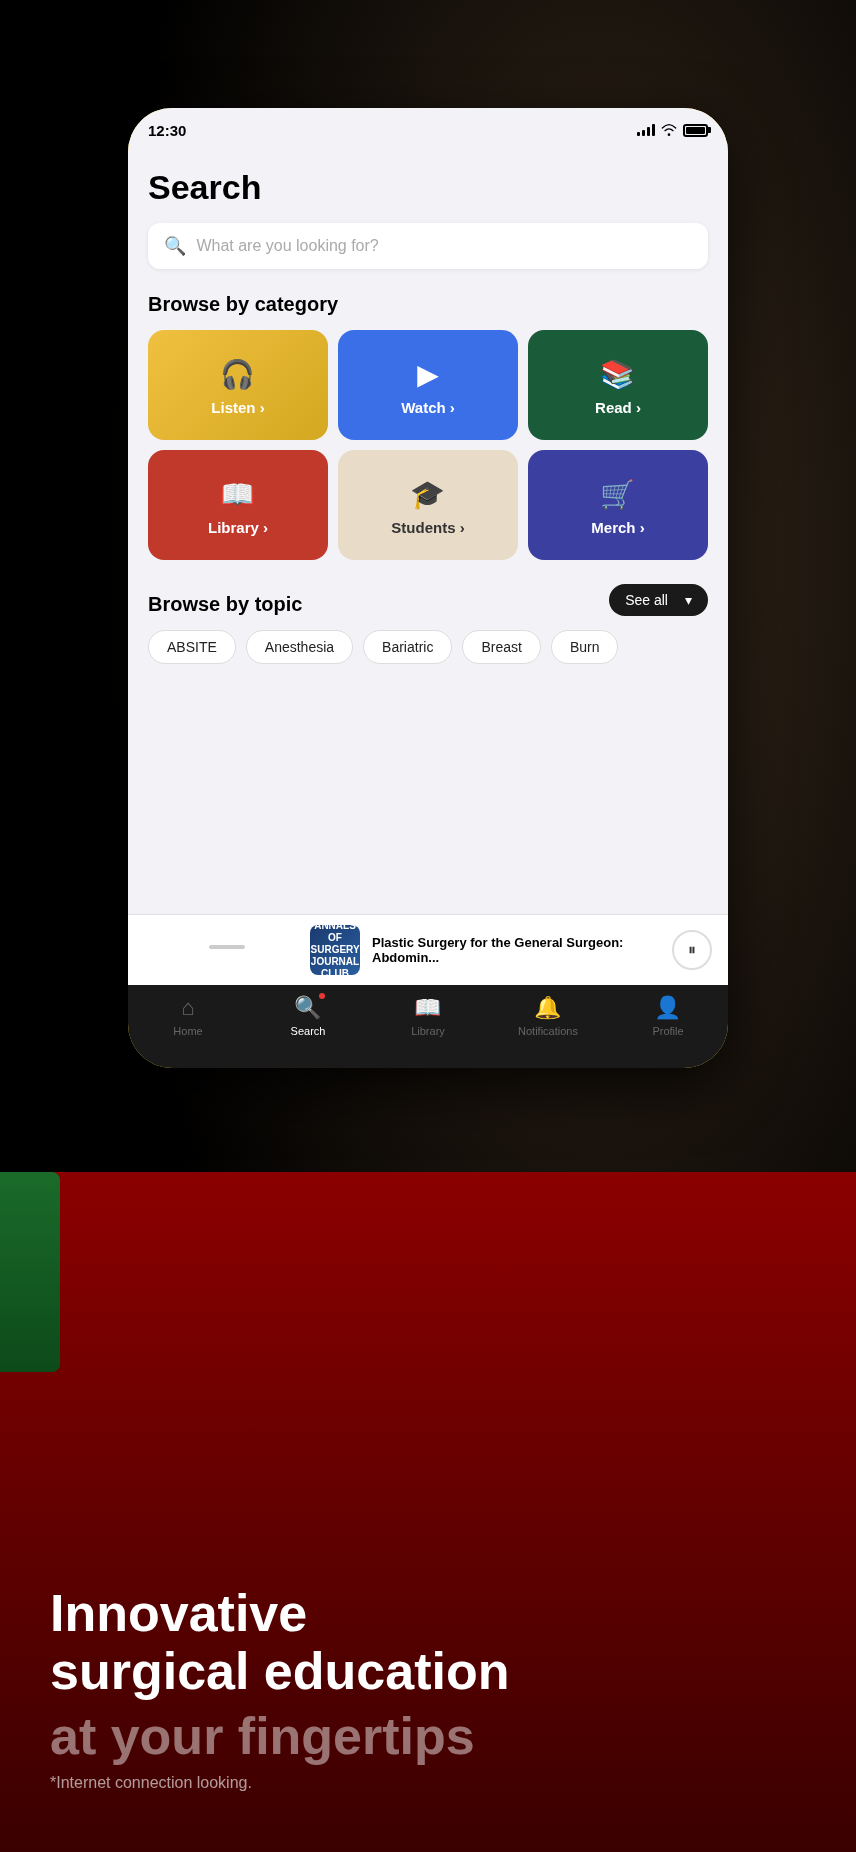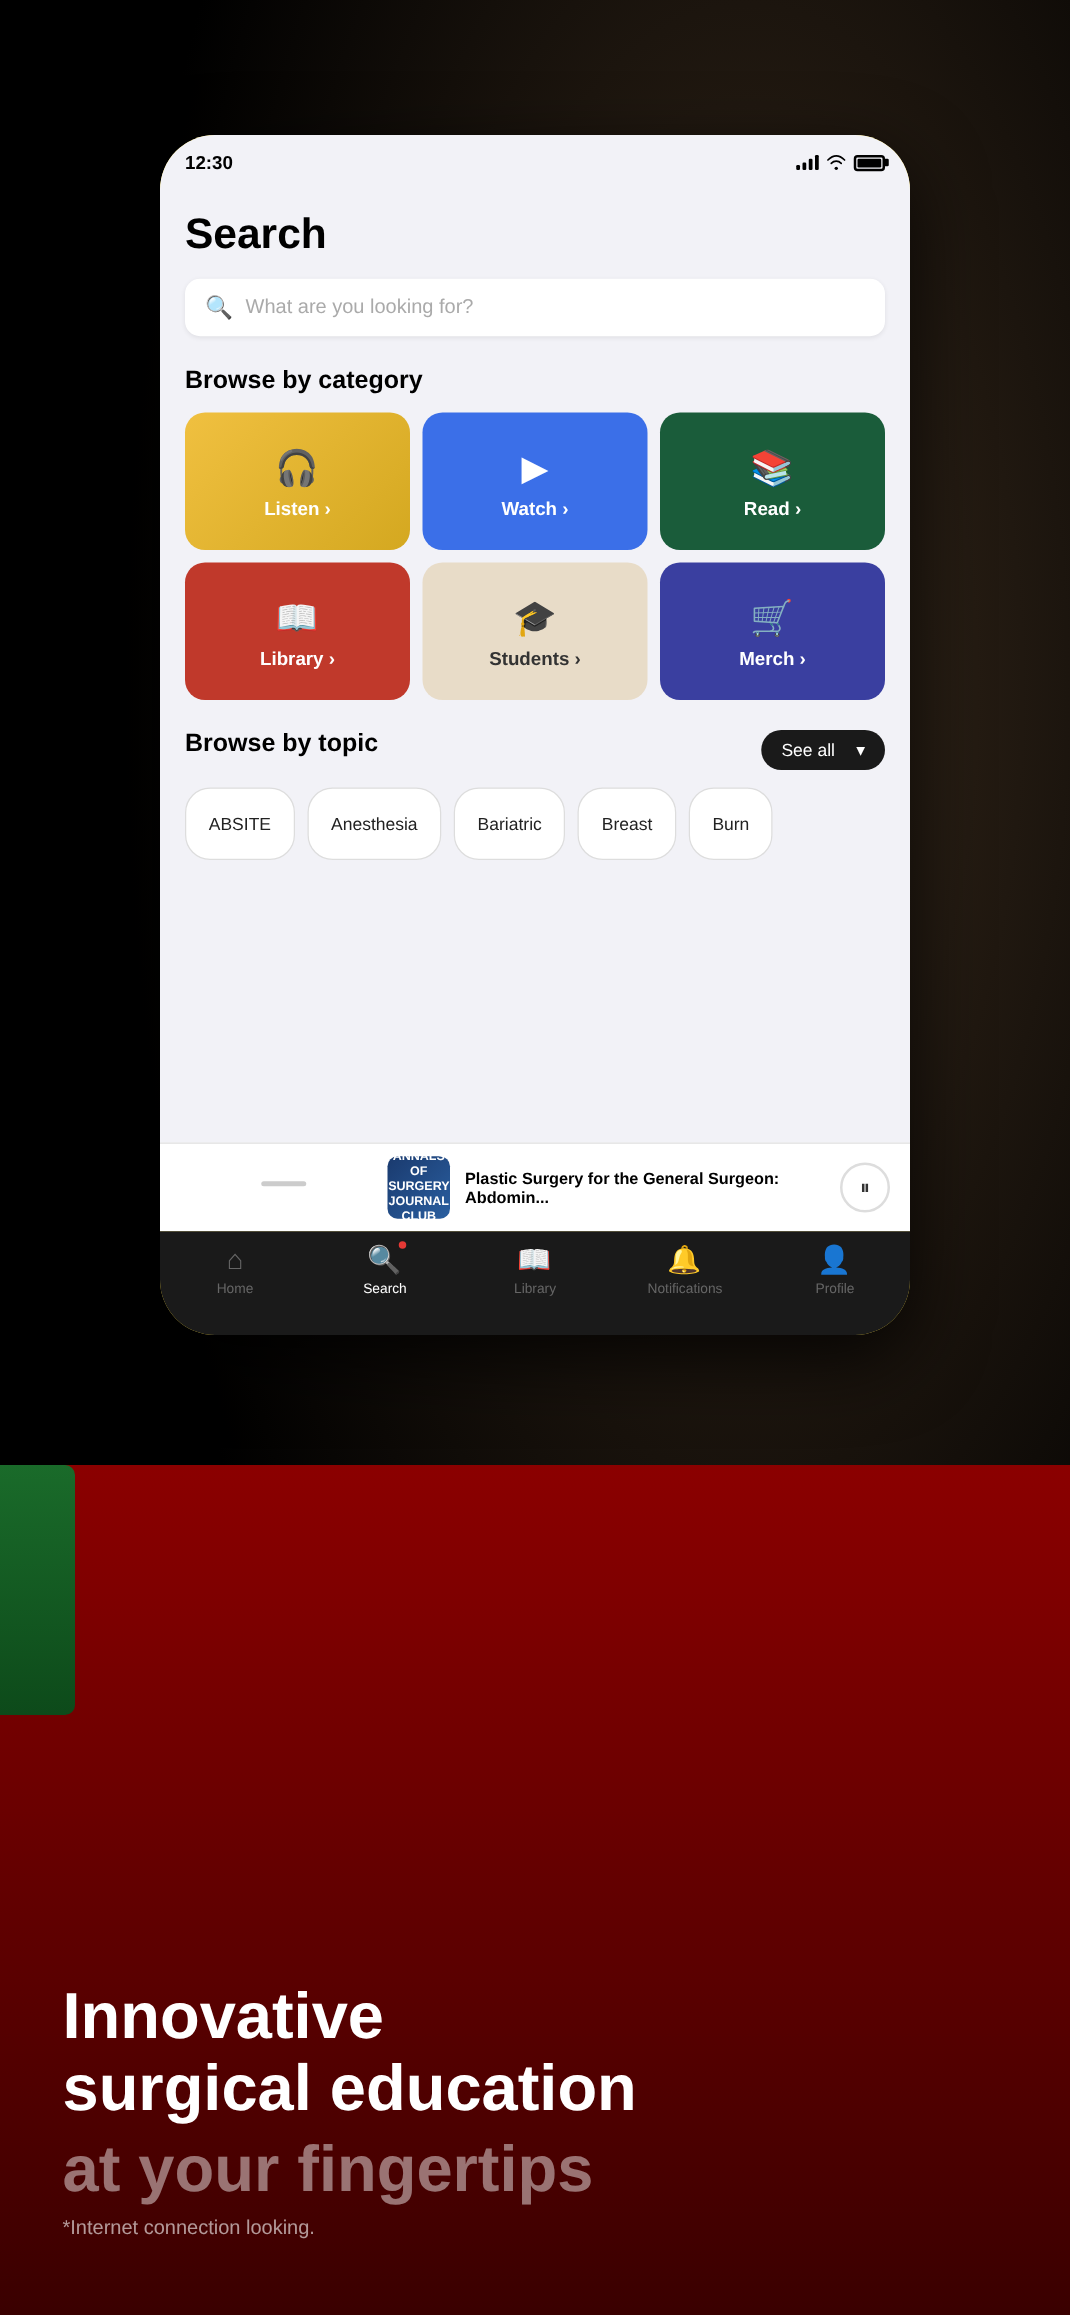--- a/index.html
+++ b/index.html
@@ -176,21 +176,21 @@
     .card-students .card-icon,
     .card-students .card-label { color: #333; }
     .card-merch { background: #3a3fa0; }
 
     
     .topic-section {
       margin-bottom: 16px;
     }
     .topic-header {
       display: flex;
-      align-items: flex-start;
+      align-items: flex-end;
       justify-content: space-between;
       margin-bottom: 14px;
     }
     .topic-header-title {
       font-size: 20px;
       font-weight: 700;
       color: #000;
     }
     .see-all-btn {
       background: #1a1a1a;
@@ -206,21 +206,21 @@
     }
     .topic-chips {
       display: flex;
       flex-wrap: wrap;
       gap: 10px;
     }
     .topic-chip {
       background: #fff;
       border: 1.5px solid #ddd;
       border-radius: 20px;
-      padding: 20px 18px;
+      padding: 8px 18px;
       font-size: 14px;
       color: #222;
       cursor: pointer;
     }
 
     
     .mini-player {
       background: #fff;
       border-top: 1px solid #e0e0e0;
       padding: 10px 16px;

